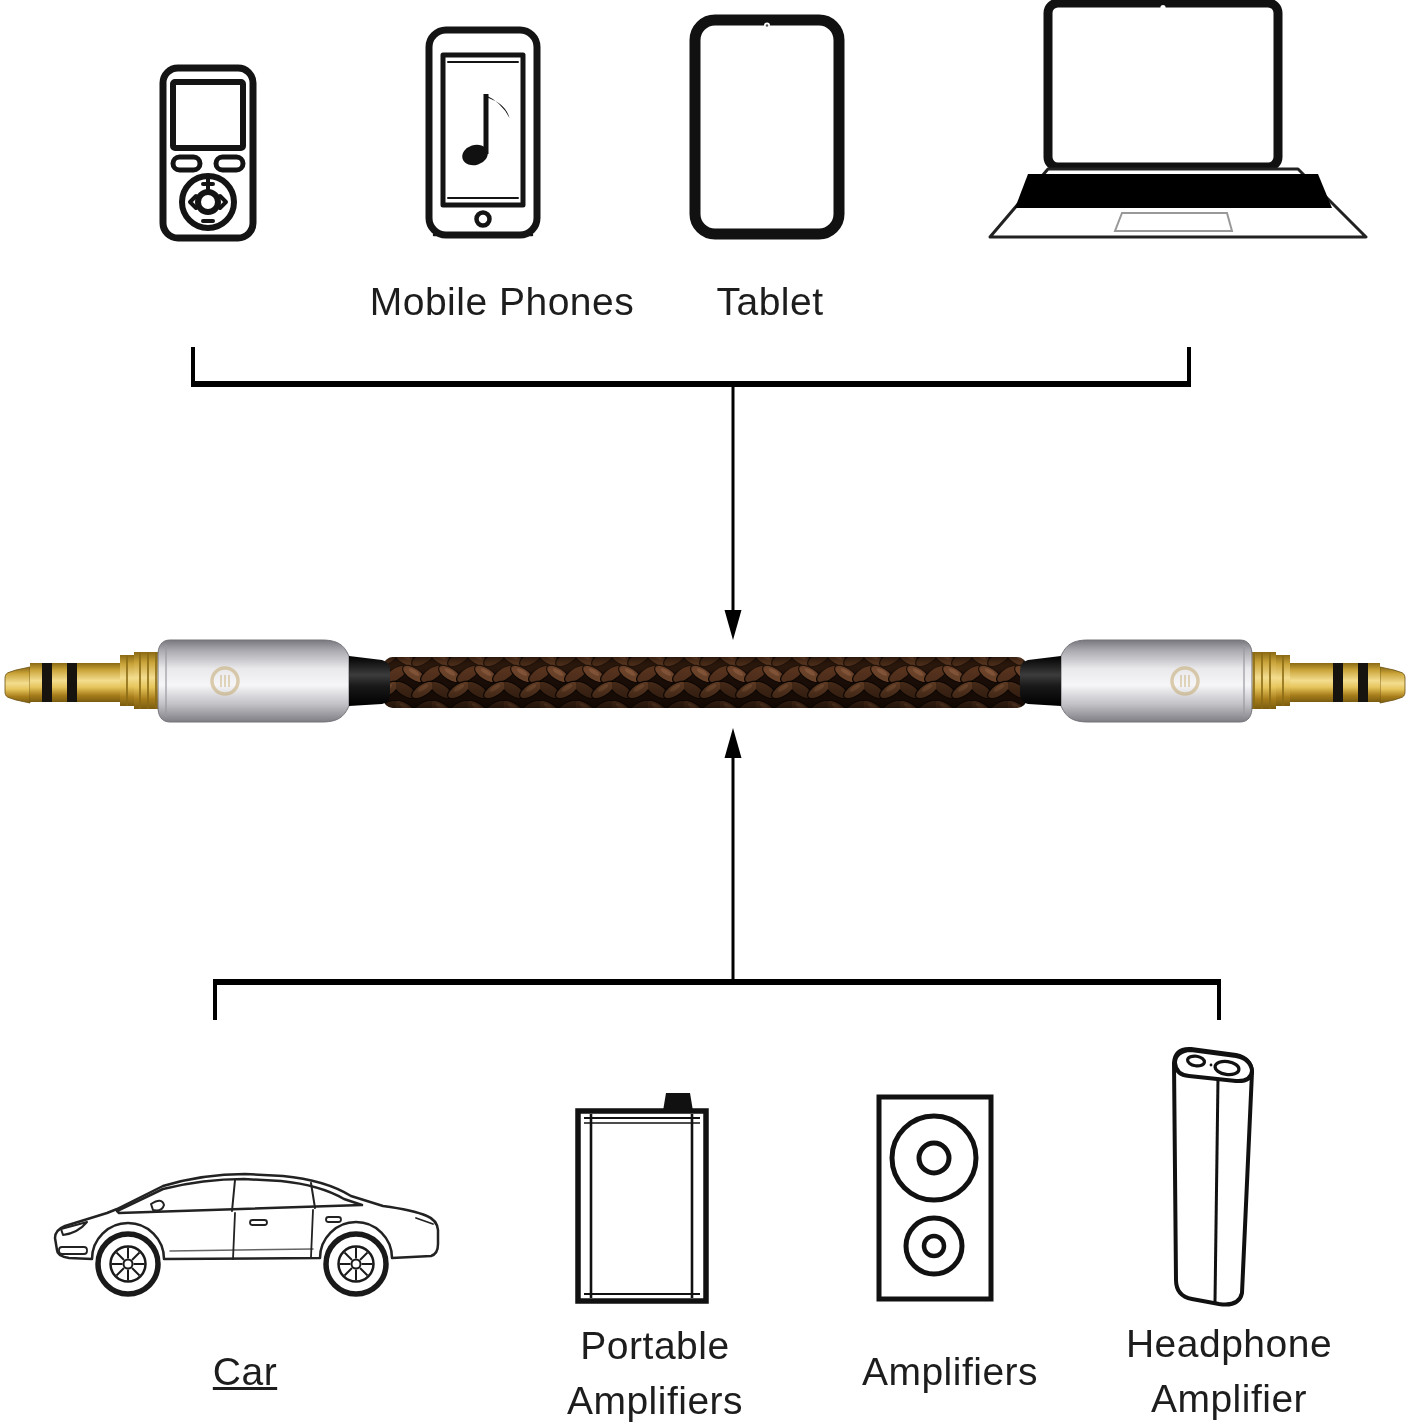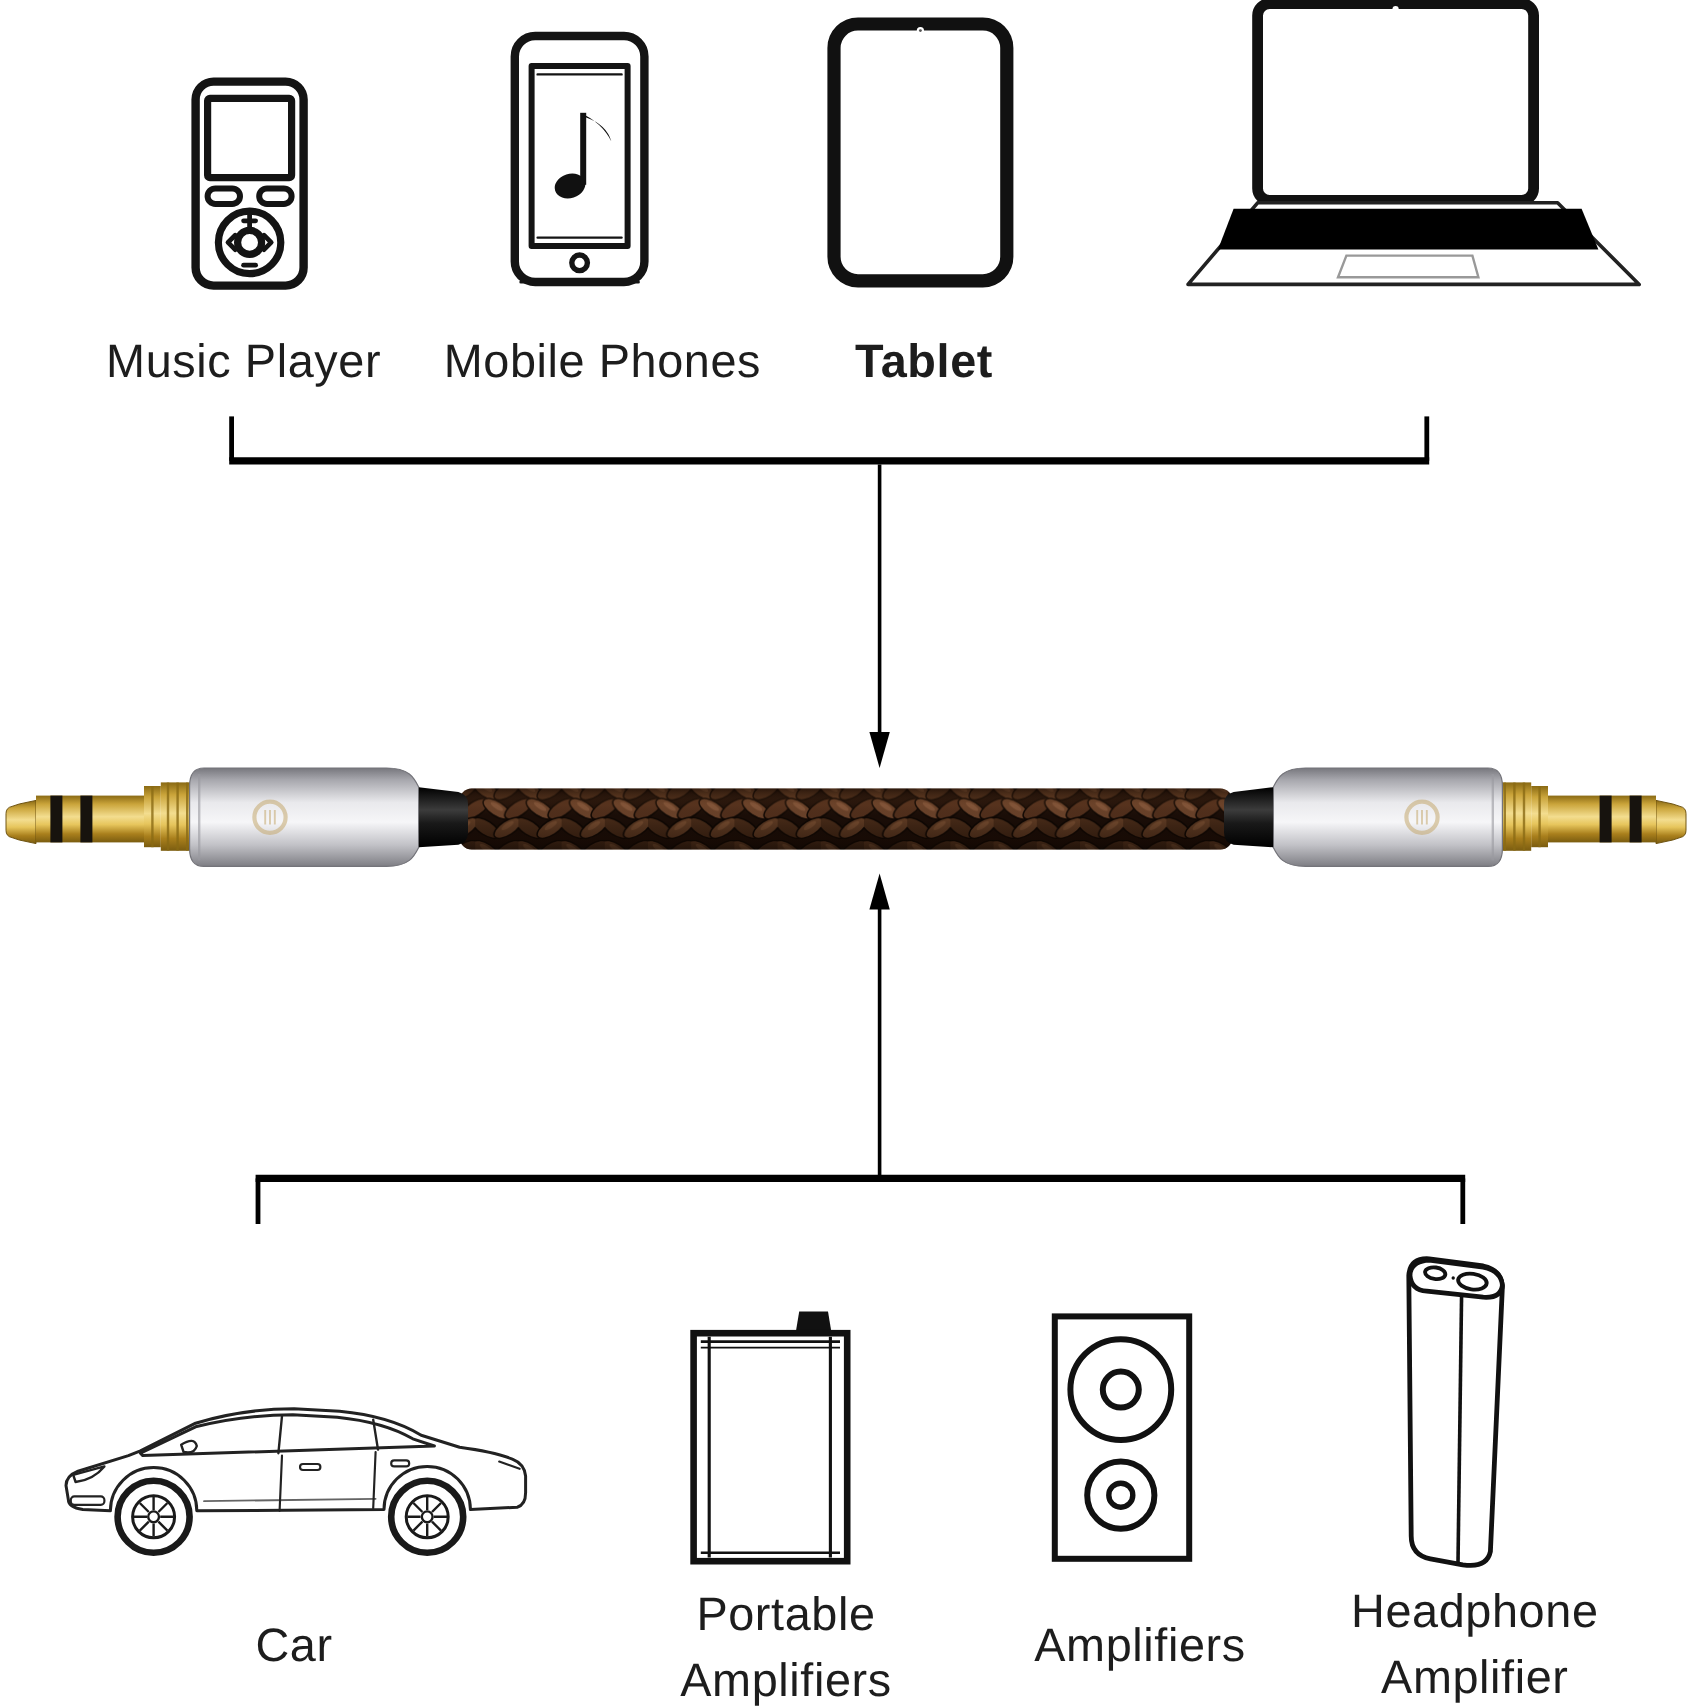--- a/index.html
+++ b/index.html
@@ -58,23 +58,22 @@
   </svg>
 
   <svg class="abs" style="left:980px;top:0px;" width="400" height="244" viewBox="0 0 400 244">
     <rect x="68" y="3" width="230" height="164" rx="10" fill="#ffffff" stroke="#111111" stroke-width="9"></rect>
     <circle cx="183" cy="7.5" r="2.6" fill="#ffffff"></circle>
     <polygon points="10,237 68,169 318,169 386,237" fill="#ffffff" stroke="#222222" stroke-width="3" stroke-linejoin="round"></polygon>
     <polygon points="48,174 338,174 352,208 35,208" fill="#000000"></polygon>
     <polygon points="142,213 247,213 252,231 135,231" fill="#ffffff" stroke="#999999" stroke-width="2"></polygon>
   </svg>
 
-  <div class="dev-label" style="left:203px;top:274px;">Music Player</div>
   <div class="dev-label" style="left:502px;top:274px;">Mobile Phones</div>
-  <div class="dev-label" style="left:770px;top:274px;font-weight:bold;">Tablet</div>
+  <div class="dev-label" style="left:770px;top:274px;">Tablet</div>
 
   <svg class="abs" style="left:0;top:340px;" width="1410" height="300" viewBox="0 340 1410 300">
     <g stroke="#000000" fill="none">
       <line x1="193" y1="347" x2="193" y2="384" stroke-width="4"></line>
       <line x1="1189" y1="347" x2="1189" y2="384" stroke-width="4"></line>
       <line x1="191" y1="384" x2="1191" y2="384" stroke-width="6"></line>
       <line x1="733" y1="387" x2="733" y2="614" stroke-width="3"></line>
     </g>
     <polygon points="733,640 724.5,610 741.5,610" fill="#000000"></polygon>
   </svg>
@@ -250,18 +249,18 @@
       <path d="M17,17 Q17,5 33,4 L78,10 q15,3 16,15 q-1,11 -16,10 L31,30 Q18,29 17,17 Z"></path>
 
       <path d="M60,32 L57,256" stroke-width="3" fill="none"></path>
 
       <ellipse cx="38" cy="15" rx="8.5" ry="4.8" stroke-width="3.2" transform="rotate(8 38 15)"></ellipse>
       <ellipse cx="69" cy="22" rx="12" ry="6.5" stroke-width="3.2" transform="rotate(8 69 22)"></ellipse>
       <circle cx="53" cy="19" r="1.4" fill="#111111" stroke="none"></circle>
     </g>
   </svg>
 
-  <div class="dev-label" style="left:245px;top:1344px;">Car</div>
+  <div class="dev-label" style="left:245px;top:1344px;text-decoration:underline;">Car</div>
   <div class="dev-label wrap" style="left:655px;top:1318px;width:210px;">Portable Amplifiers</div>
   <div class="dev-label" style="left:950px;top:1344px;text-align:center;">Amplifiers</div>
   <div class="dev-label wrap" style="left:1229px;top:1316px;width:230px;">Headphone Amplifier</div>
 
 </div>
 
 </body></html>

